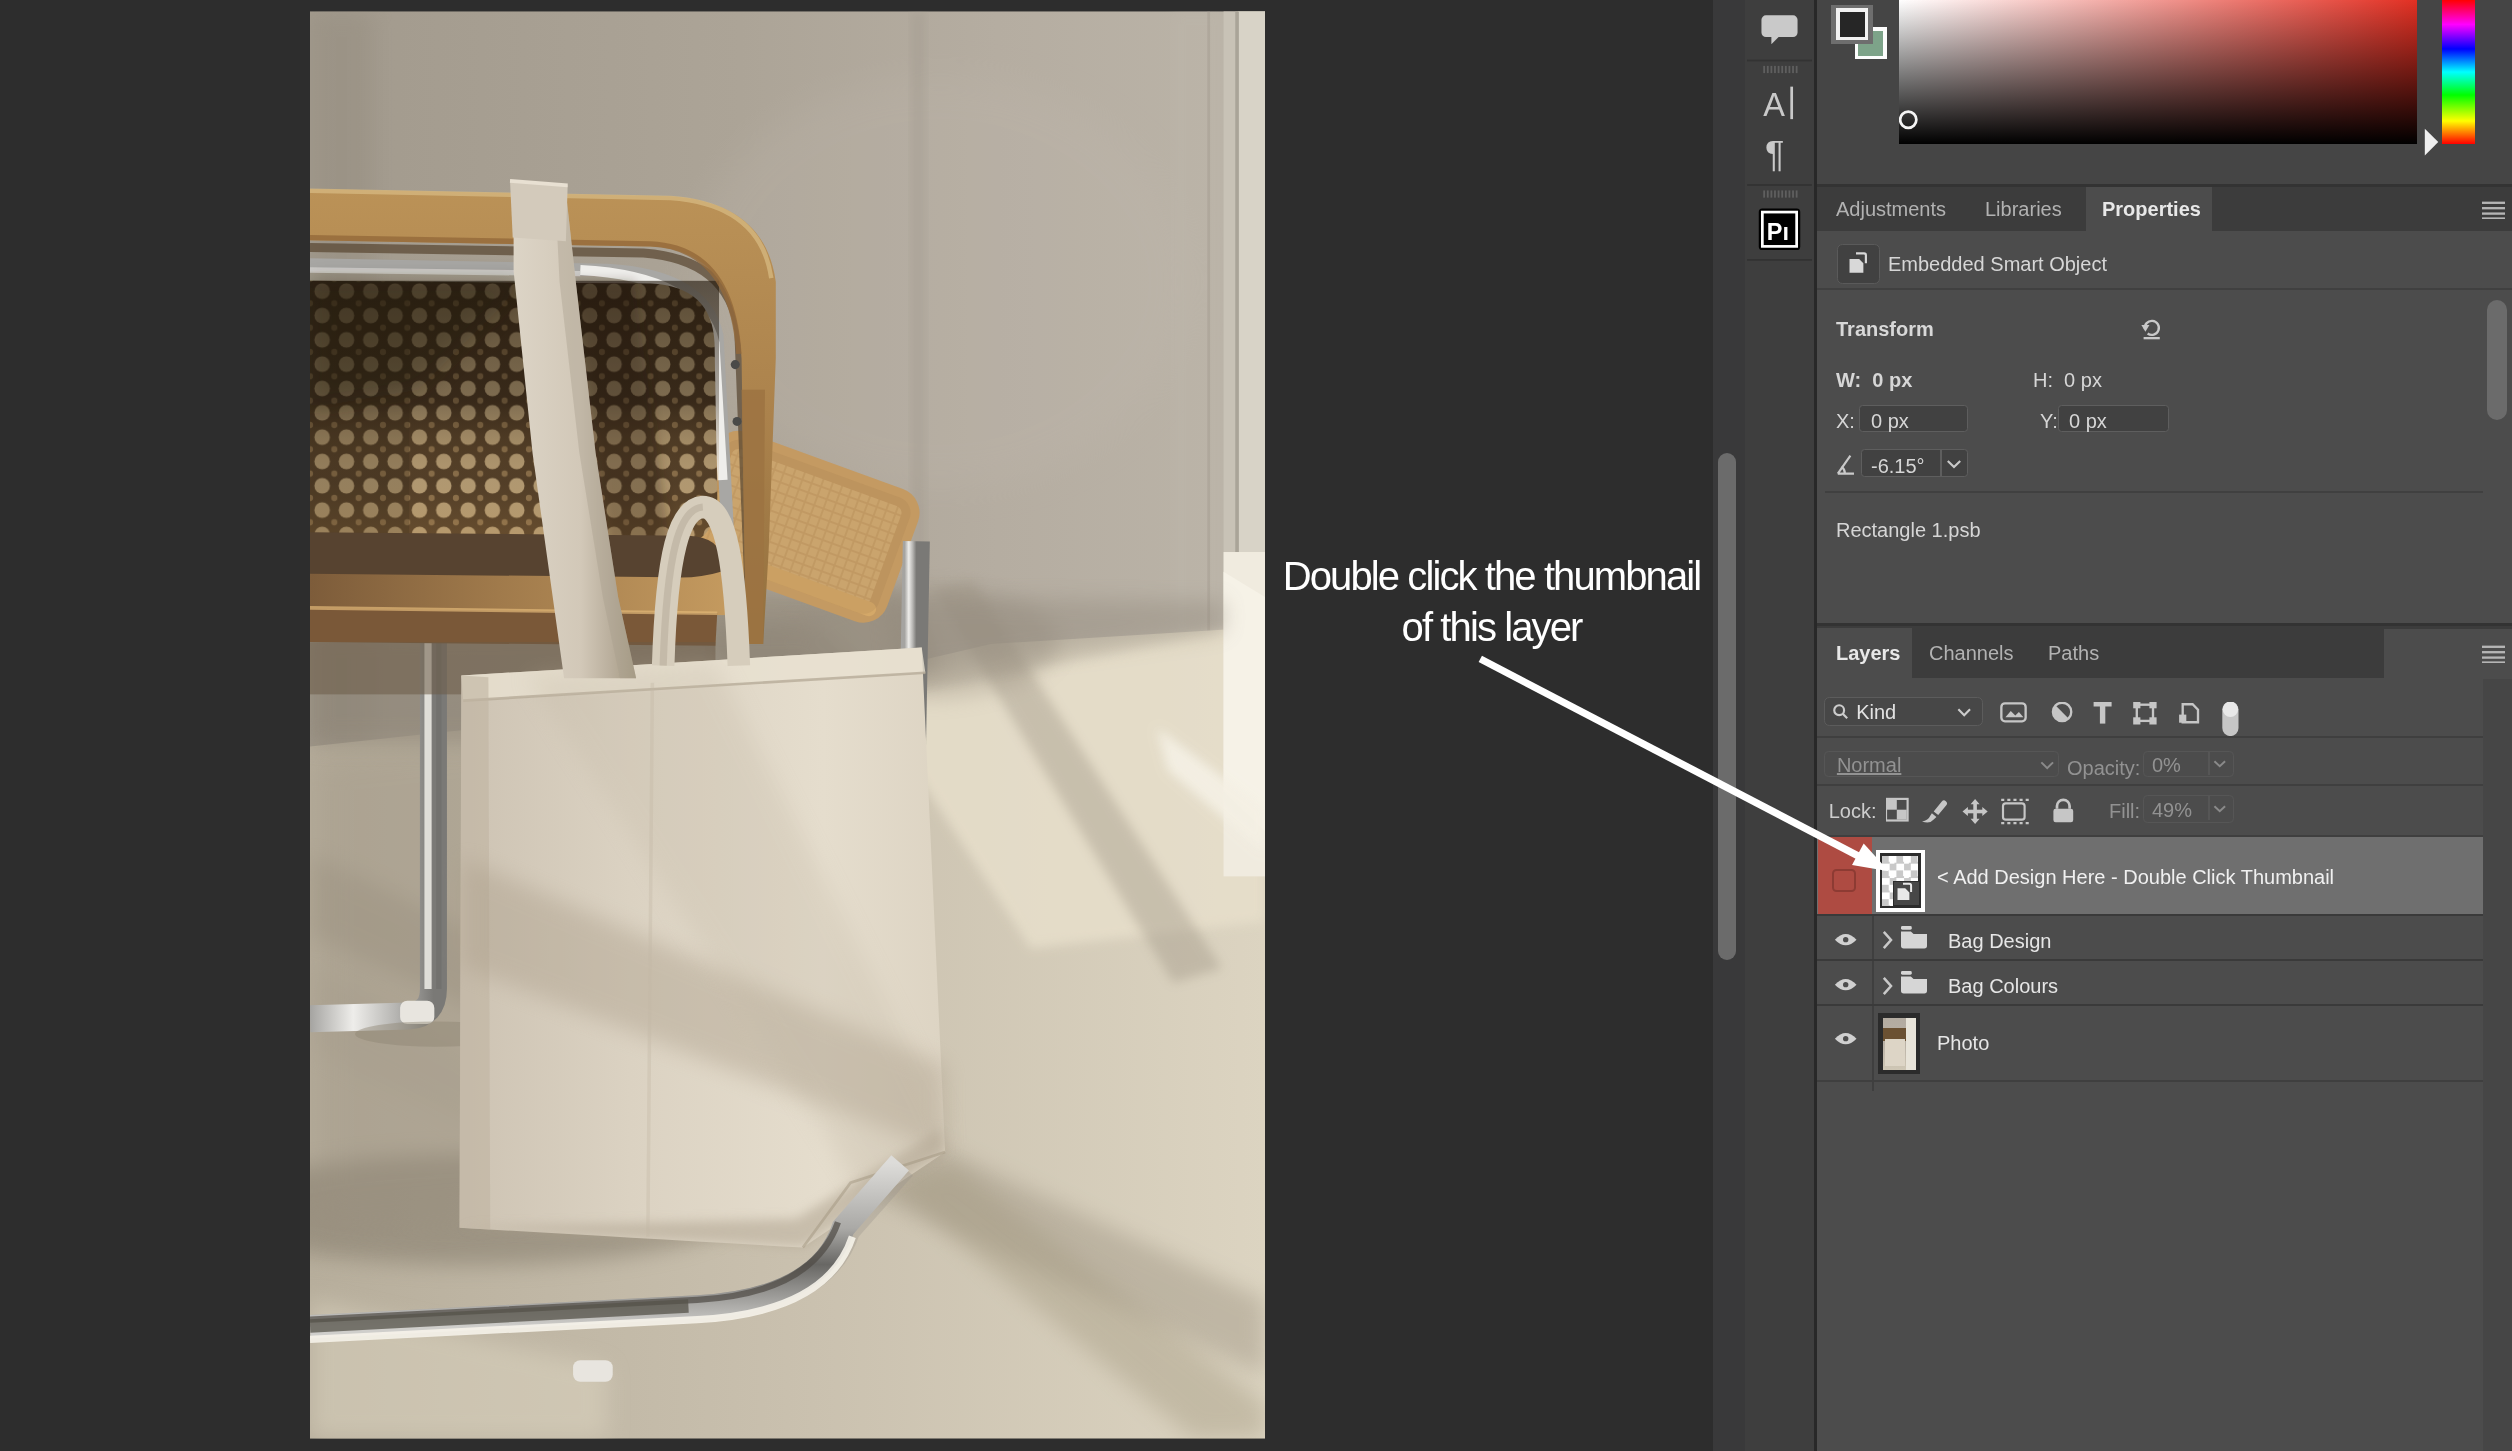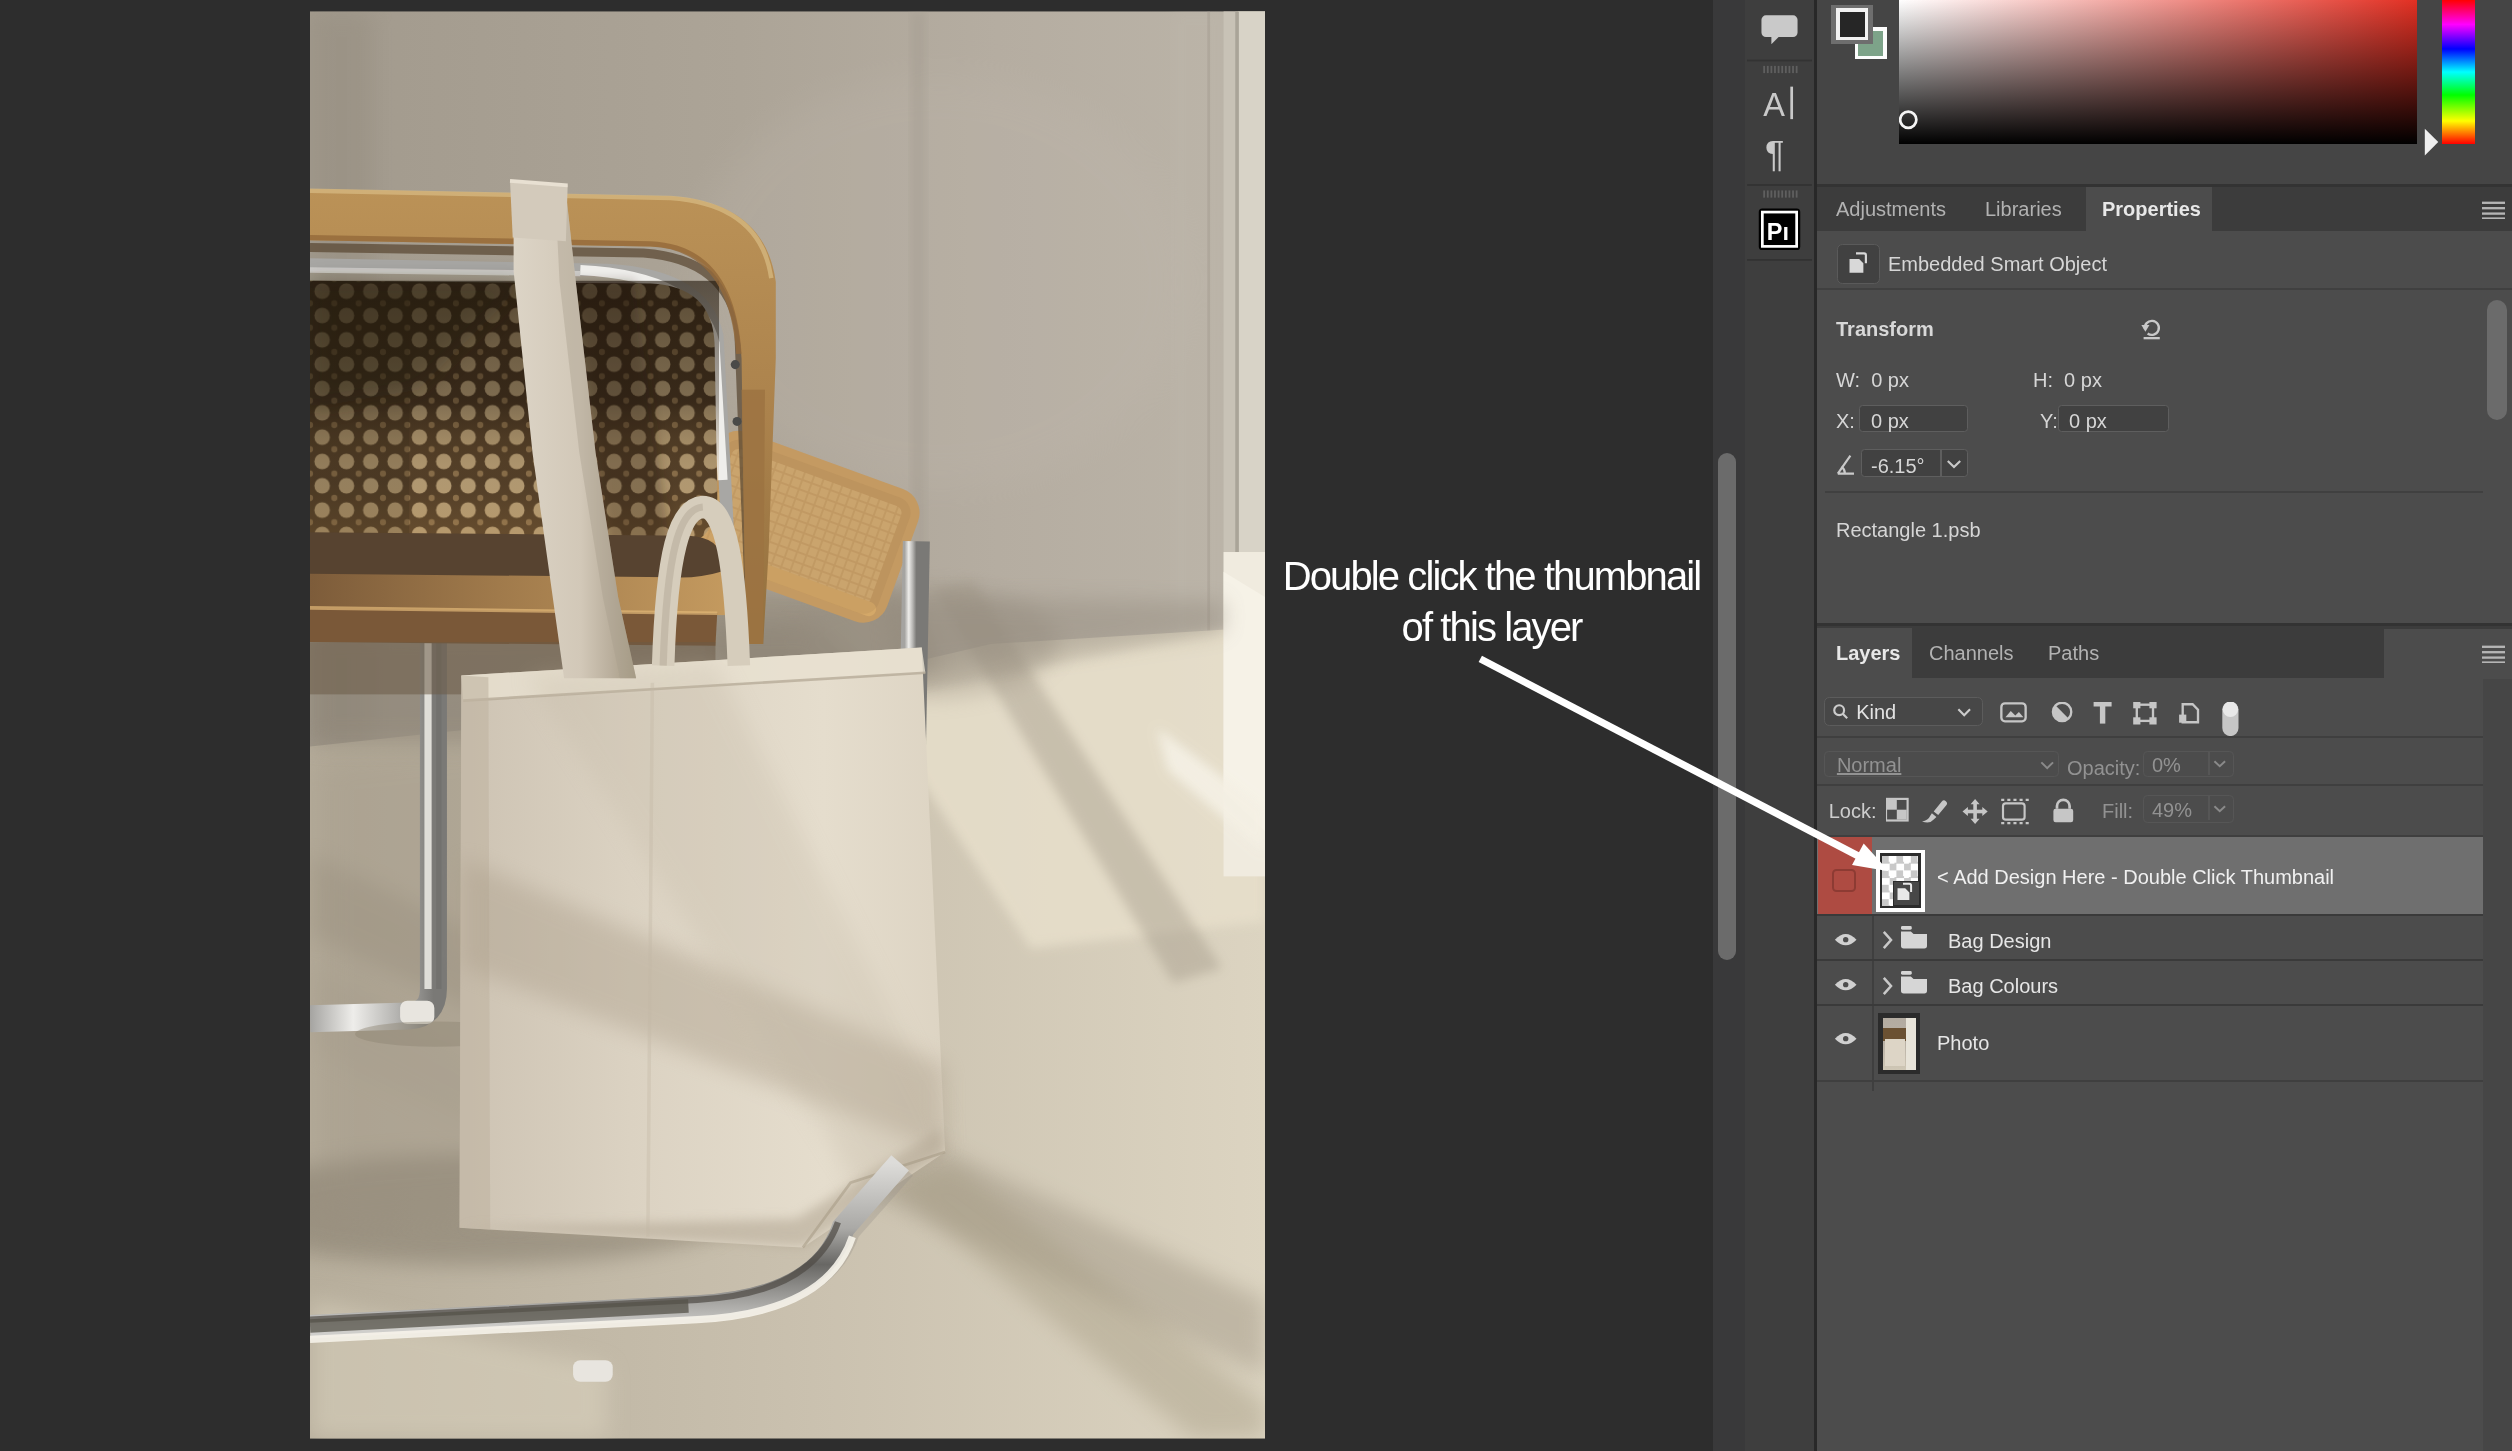--- a/index.html
+++ b/index.html
@@ -295,21 +295,21 @@
     </svg>
     <div class="txt p" style="left:71px;top:21px;">Embedded Smart Object</div>
     <div class="p" style="left:0;top:57px;width:695px;height:1.8px;background:#404040;"></div>
 
     <div class="txt bold p" style="left:19px;top:86px;color:#d8d8d8;">Transform</div>
     <svg class="p" style="left:323px;top:86px;" width="23.4" height="22.5" viewBox="0 0 26 25">
       <path d="M5.5,13.5 a7.8,7.8 0 1 1 3,4.8" fill="none" stroke="#c9c9c9" stroke-width="2.6"></path>
       <polygon points="1.5,9 10.5,9 6,16.5" fill="#c9c9c9"></polygon>
       <line x1="4" y1="23.5" x2="22" y2="23.5" stroke="#c9c9c9" stroke-width="2.6"></line>
     </svg>
-    <div class="txt p" style="left:19px;top:137px;">W:&nbsp;&nbsp;0 px</div>
+    <div class="txt p" style="left:19px;top:137px;font-weight:bold;">W:&nbsp;&nbsp;0 px</div>
     <div class="txt p" style="left:216px;top:137px;">H:&nbsp;&nbsp;0 px</div>
     <div class="txt p" style="left:19px;top:178px;">X:</div>
     <div class="inp" style="left:42px;top:174px;width:109px;height:27px;"></div>
     <div class="txt p" style="left:54px;top:178px;">0 px</div>
     <div class="txt p" style="left:223px;top:178px;">Y:</div>
     <div class="inp" style="left:241px;top:174px;width:111px;height:27px;"></div>
     <div class="txt p" style="left:252px;top:178px;">0 px</div>
 
     <svg class="p" style="left:19px;top:221px;" width="21.6" height="23.4" viewBox="0 0 24 26">
       <path d="M2,24 L20,24 M2,24 L16,4 M10,24 a11,11 0 0 0 -4,-8" fill="none" stroke="#c9c9c9" stroke-width="2.4"></path>
@@ -420,21 +420,21 @@
               <line x1="128" y1="3" x2="160" y2="3"></line>
               <line x1="128" y1="29" x2="160" y2="29"></line>
             </g>
         </g>
         <g>
             <rect x="186" y="13" width="22" height="15" rx="2.5"></rect>
             <path d="M190,13 v-3 a7,7 0 0 1 14,0 v3" fill="none" stroke="#c6c6c6" stroke-width="3"></path>
           </g>
       </g>
     </svg>
-    <div class="txt dim p" style="left:285px;top:120px;text-align:right;">Fill:</div>
+    <div class="txt dim p" style="left:292px;top:120px;text-align:right;">Fill:</div>
     <div class="p" style="left:326px;top:116px;width:91px;height:28px;border:1.8px solid #565656;border-radius:4.5px;box-sizing:border-box;">
       <div class="txt dim p" style="left:8px;top:1.8px;">49%</div>
       <div class="p" style="left:64px;top:0;width:1.8px;height:24px;background:#565656;"></div>
       <svg class="p" style="left:69px;top:9px;" width="13.5" height="8" viewBox="0 0 15 9">
           <path d="M1.5,1.5 L7.5,7 L13.5,1.5" fill="none" stroke="#8a8a8a" stroke-width="2.2"></path>
         </svg>
     </div>
     <div class="p" style="left:0;top:156px;width:666px;height:1.8px;background:#3f3f3f;"></div>
 
     <div class="p" style="left:0;top:158px;width:666px;height:78px;background:#6f6f6f;">

